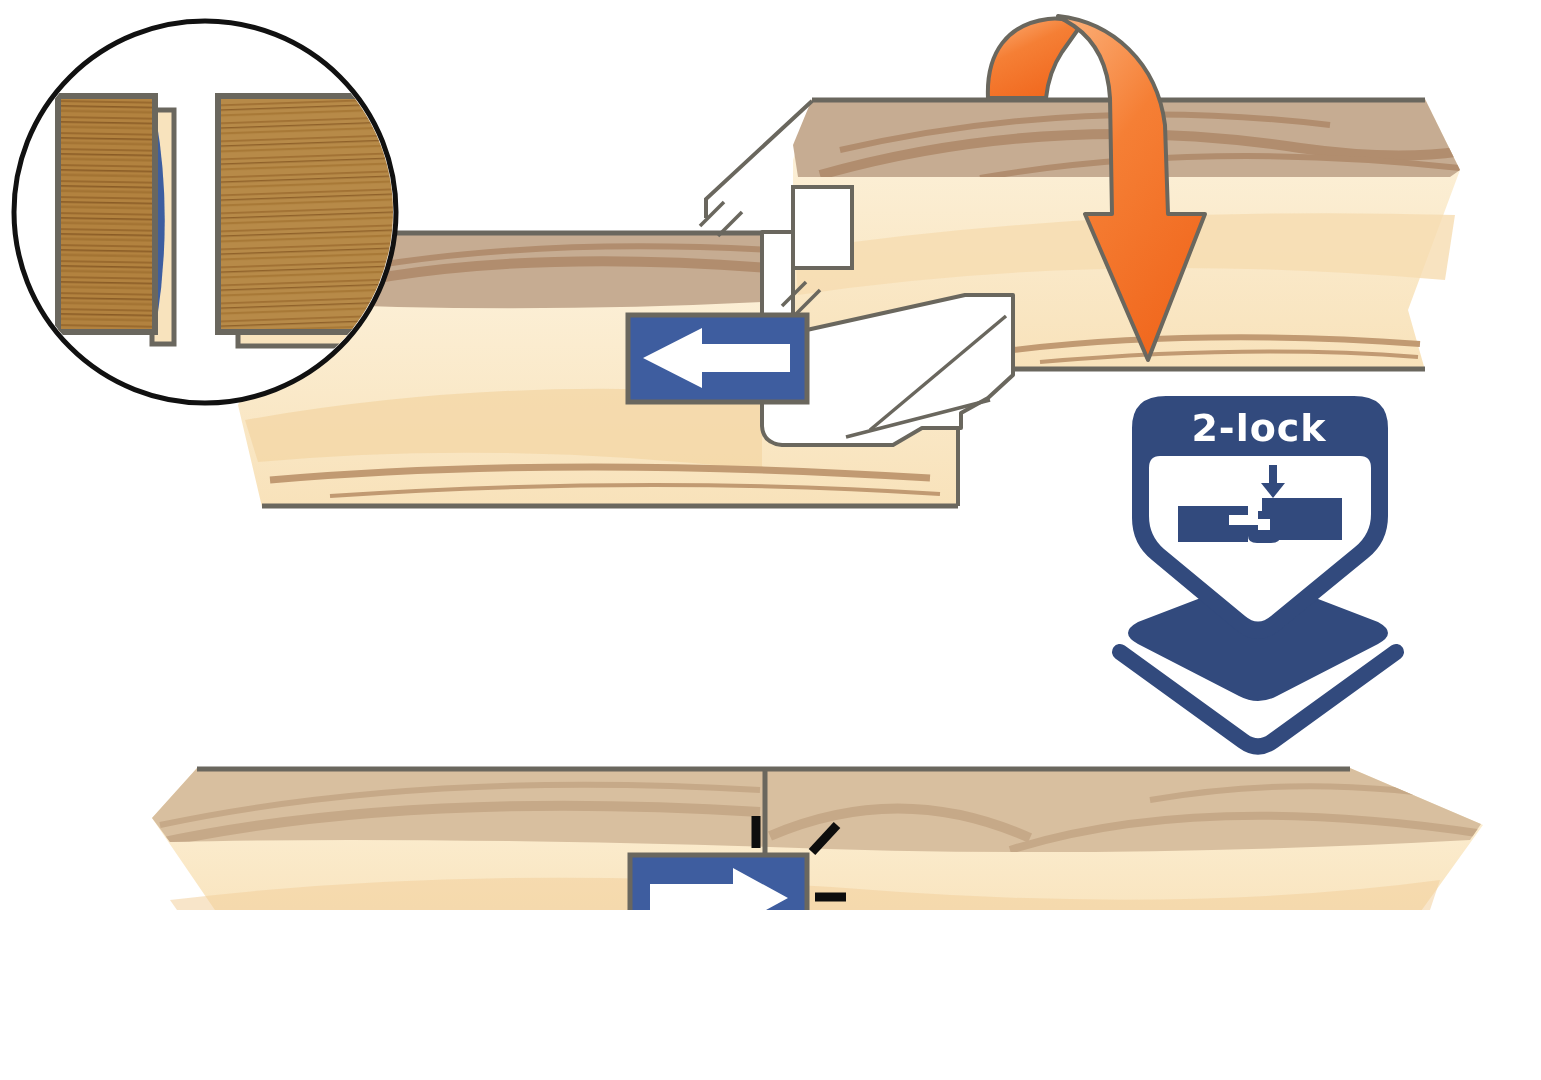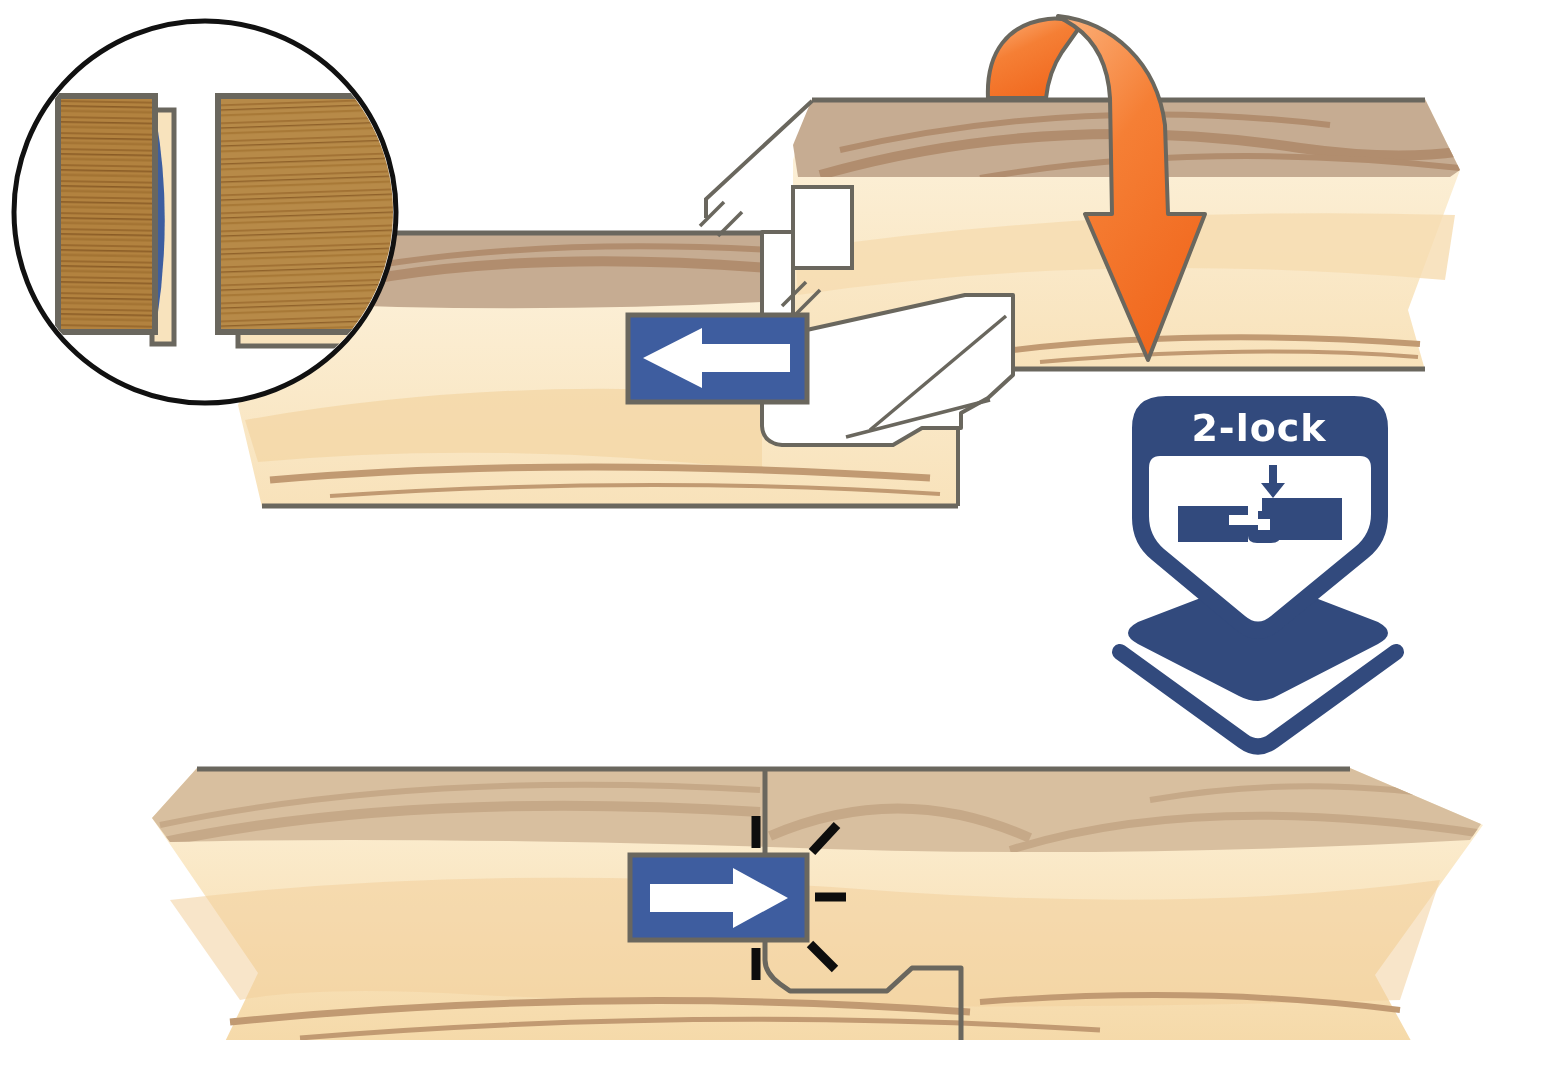--- a/index.html
+++ b/index.html
@@ -1,16 +1,16 @@
 <!DOCTYPE html>
 <html><head>
 <meta charset="utf-8">
 <style>
   html,body{margin:0;padding:0;background:#ffffff;}
-  .stage{position:relative;width:1541px;height:1040px;background:#fff;overflow:hidden;
+  .stage{position:relative;width:1541px;height:910px;background:#fff;overflow:hidden;
          font-family:"DejaVu Sans","Liberation Sans",sans-serif;text-align:right;}
   svg{display:block;}
   text.badge-label{font-family:"DejaVu Sans","Liberation Sans",sans-serif;
        font-weight:bold;letter-spacing:1px;}
 </style>
 </head>
 <body>
 
 <div class="stage">
 <svg width="1541" height="1080" viewBox="0 0 1541 1080">

